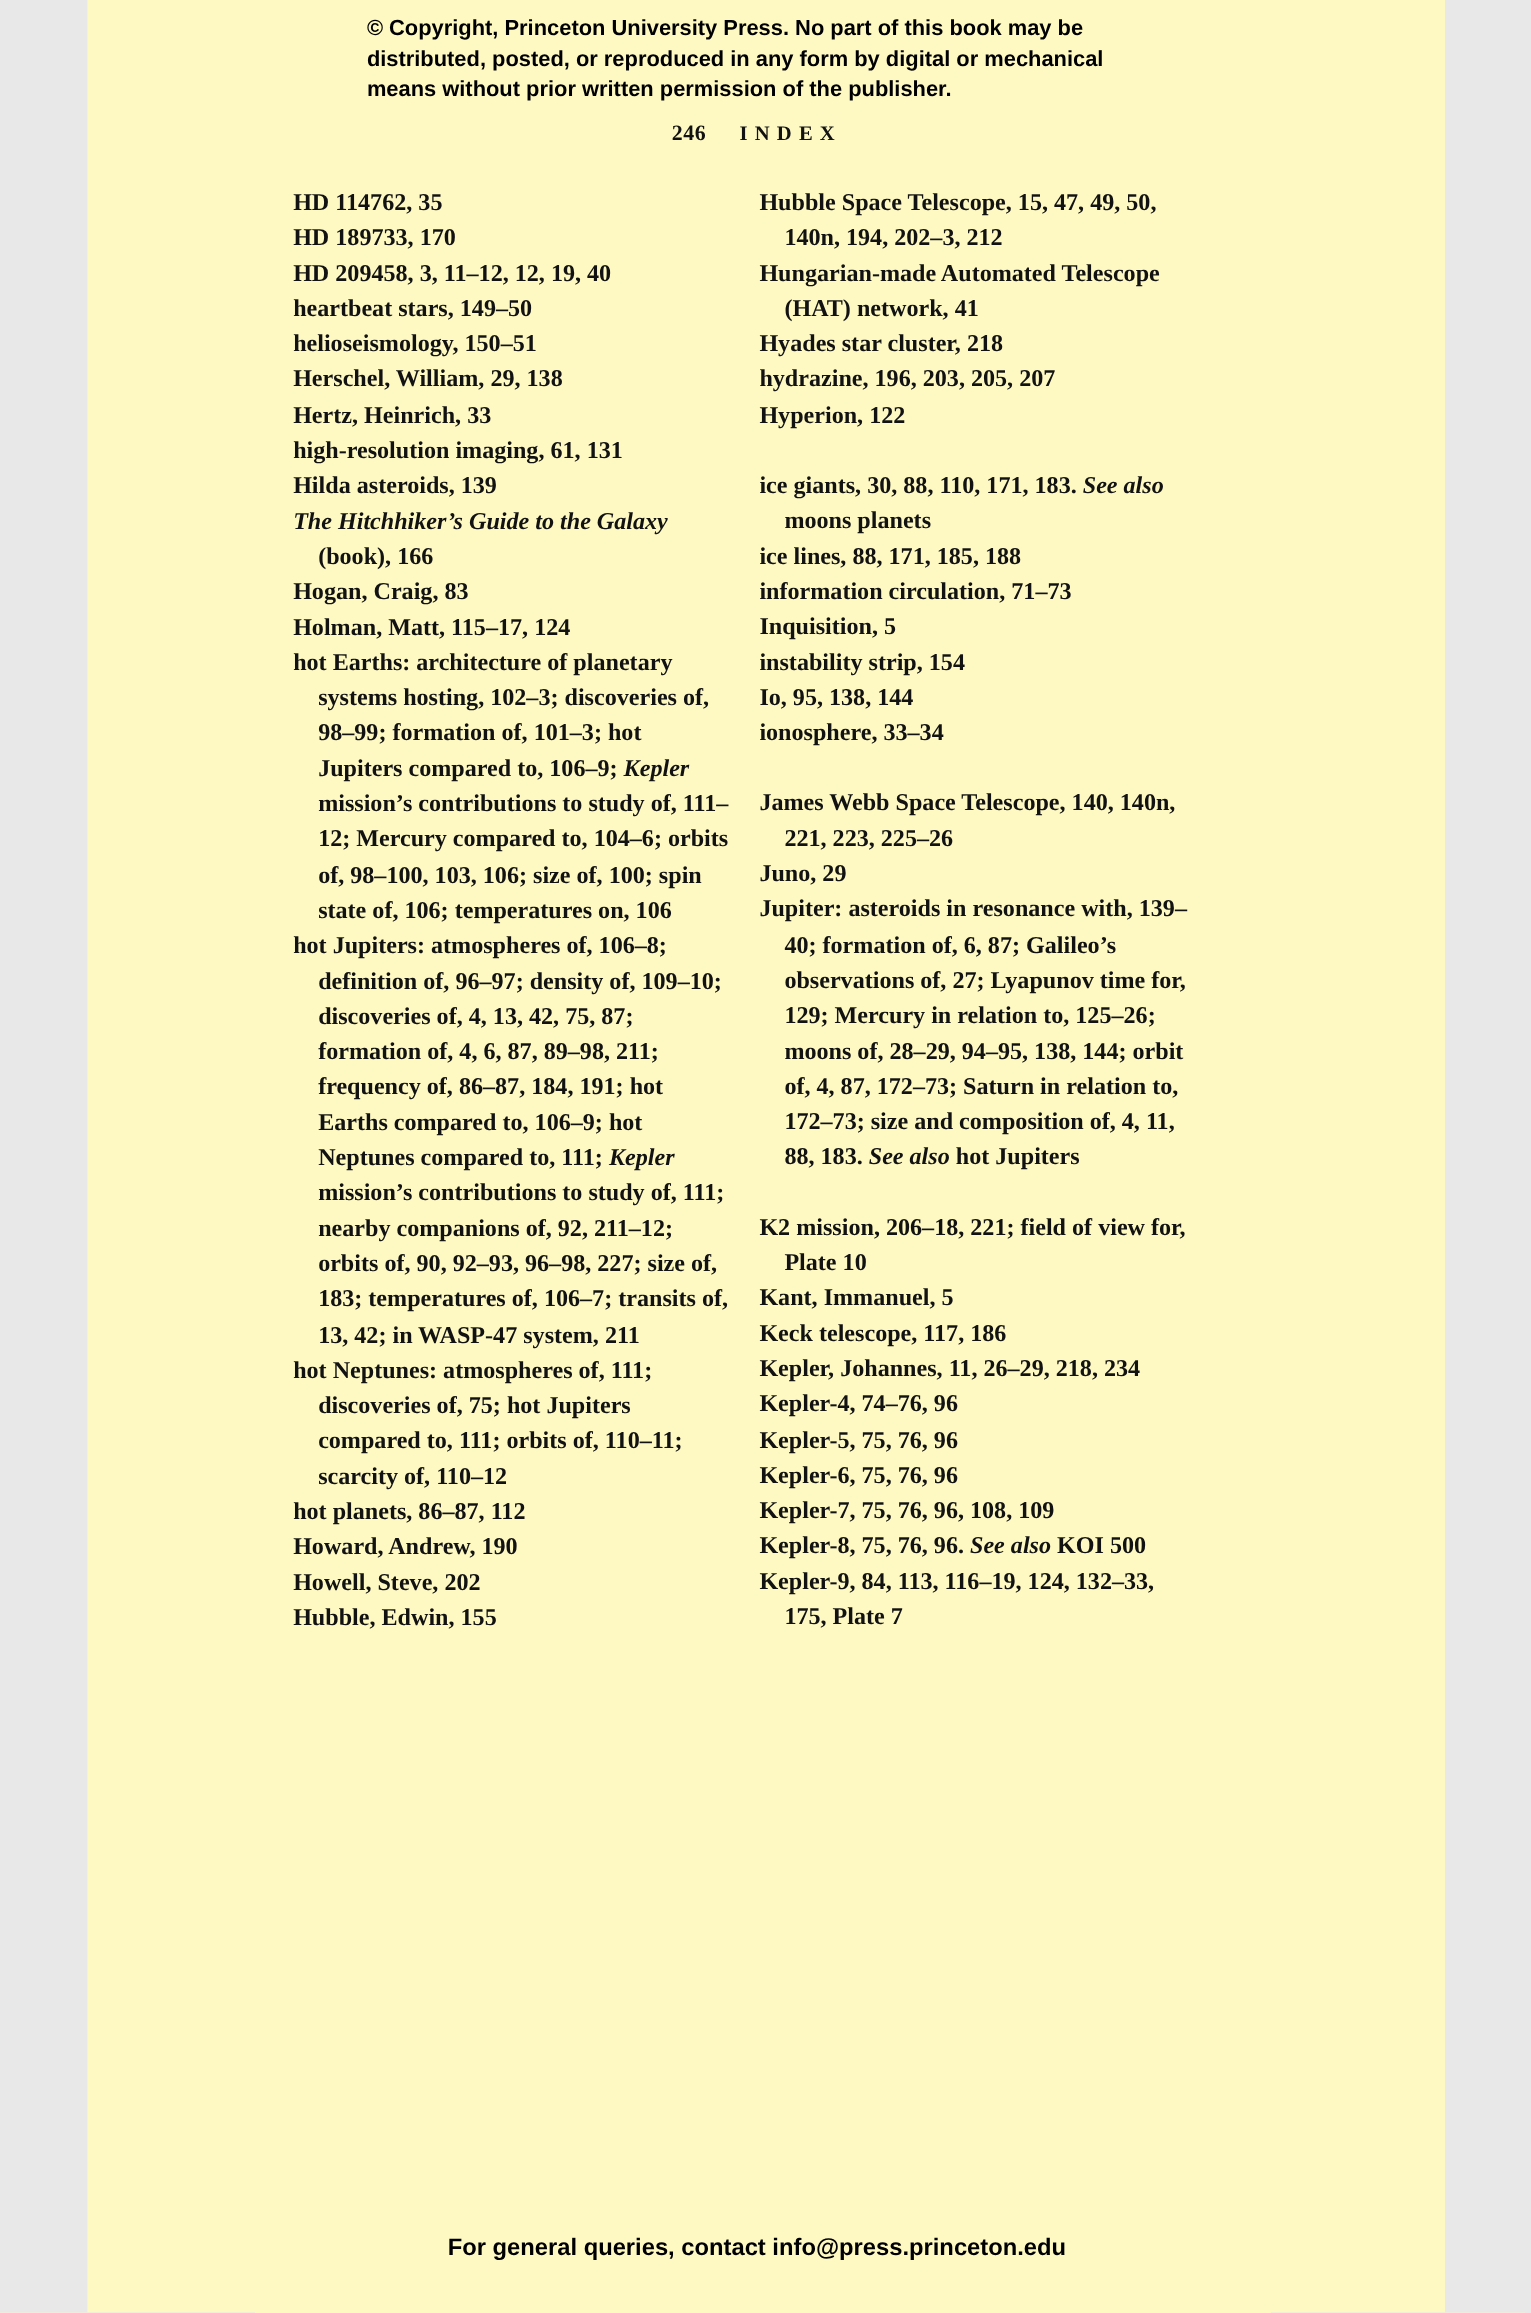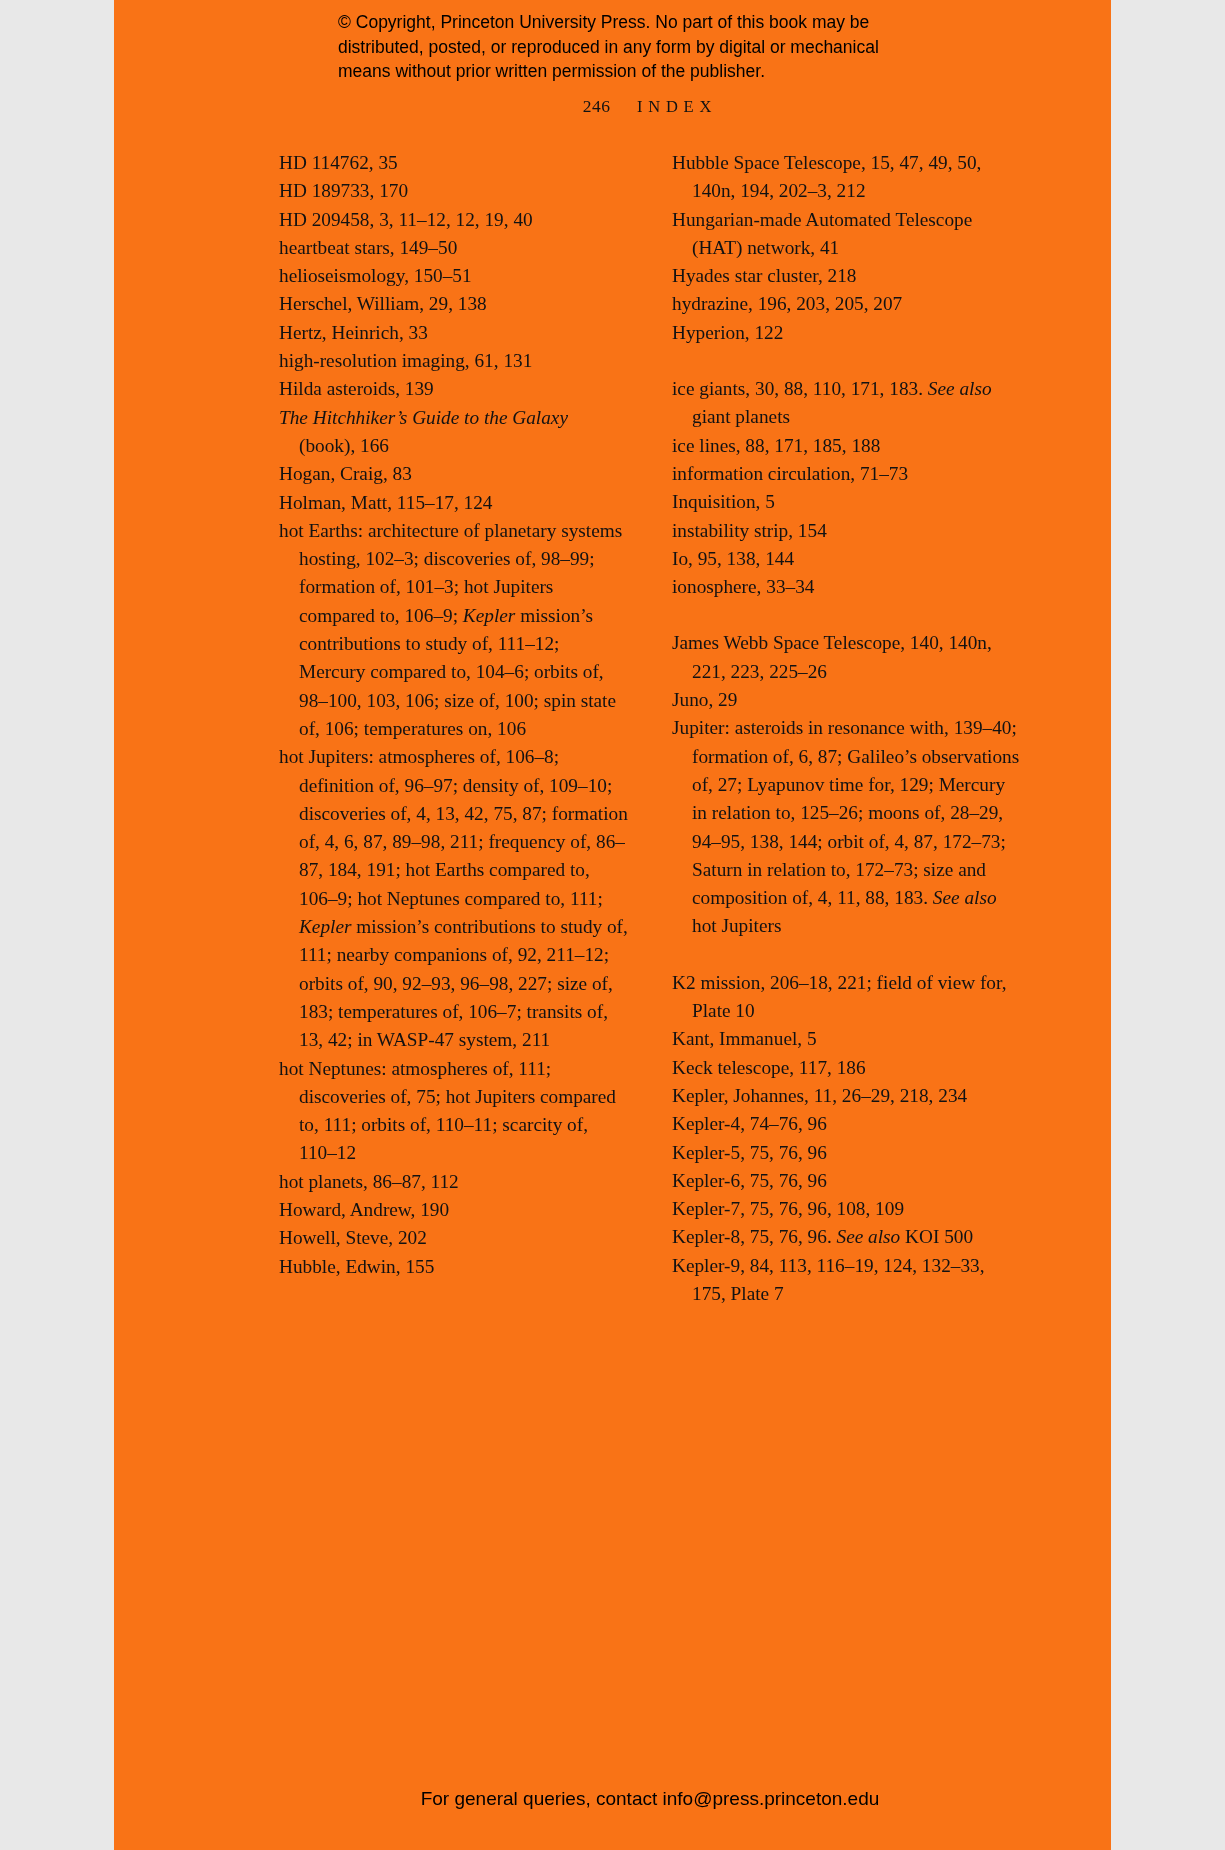--- a/index.html
+++ b/index.html
@@ -2,27 +2,28 @@
 <html><head>
 <meta charset="utf-8">
 <style>
   html, body {
     margin: 0;
     padding: 0;
     background: #e8e8e8;
   }
   .page {
     position: relative;
-    width: 997px;
+    width: 1086px;
     height: 1850px;
     margin: 0 auto;
-    background: #f97316;
+    background: #fef9c3;
     color: #121212;
     font-family: "Liberation Serif", serif;
     overflow: hidden;
+    font-weight: bold;
   }
   .copyright {
     position: absolute;
     top: 10px;
     left: 224px;
     width: 640px;
     font-family: "Liberation Sans", sans-serif;
     font-size: 17.5px;
     line-height: 24.5px;
     color: #000;
@@ -42,21 +43,21 @@
   .page-number {
     letter-spacing: 0.5px;
   }
   .header-title {
     margin-left: 1.6em;
     letter-spacing: 0.35em;
     font-size: 16.5px;
   }
   .columns {
     display: flex;
-    gap: 44px;
+    gap: 24px;
     margin-top: 30px;
   }
   .column {
     width: 349px;
     font-size: 19.3px;
     line-height: 28.3px;
   }
   .entry {
     padding-left: 20px;
     text-indent: -20px;
@@ -115,21 +116,21 @@
           <div class="entry"><span class="">Howard, Andrew, 190</span></div>
           <div class="entry"><span class="">Howell, Steve, 202</span></div>
           <div class="entry"><span class="">Hubble, Edwin, 155</span></div>
         </div>
       <div class="column" id="right-col">
           <div class="entry"><span class="">Hubble Space Telescope, 15, 47, 49, 50, 140n, 194, 202–3, 212</span></div>
           <div class="entry"><span class="">Hungarian-made Automated Telescope (HAT) network, 41</span></div>
           <div class="entry"><span class="">Hyades star cluster, 218</span></div>
           <div class="entry"><span class="">hydrazine, 196, 203, 205, 207</span></div>
           <div class="entry"><span class="">Hyperion, 122</span></div>
-          <div class="entry gap"><span class="">ice giants, 30, 88, 110, 171, 183. </span><span class="it">See also</span><span class=""> giant planets</span></div>
+          <div class="entry gap"><span class="">ice giants, 30, 88, 110, 171, 183. </span><span class="it">See also</span><span class=""> moons planets</span></div>
           <div class="entry"><span class="">ice lines, 88, 171, 185, 188</span></div>
           <div class="entry"><span class="">information circulation, 71–73</span></div>
           <div class="entry"><span class="">Inquisition, 5</span></div>
           <div class="entry"><span class="">instability strip, 154</span></div>
           <div class="entry"><span class="">Io, 95, 138, 144</span></div>
           <div class="entry"><span class="">ionosphere, 33–34</span></div>
           <div class="entry gap"><span class="">James Webb Space Telescope, 140, 140n, 221, 223, 225–26</span></div>
           <div class="entry"><span class="">Juno, 29</span></div>
           <div class="entry"><span class="">Jupiter: asteroids in resonance with, 139–40; formation of, 6, 87; Galileo’s observations of, 27; Lyapunov time for, 129; Mercury in relation to, 125–26; moons of, 28–29, 94–95, 138, 144; orbit of, 4, 87, 172–73; Saturn in relation to, 172–73; size and composition of, 4, 11, 88, 183. </span><span class="it">See also</span><span class=""> hot Jupiters</span></div>
           <div class="entry gap"><span class="">K2 mission, 206–18, 221; field of view for, Plate 10</span></div>

